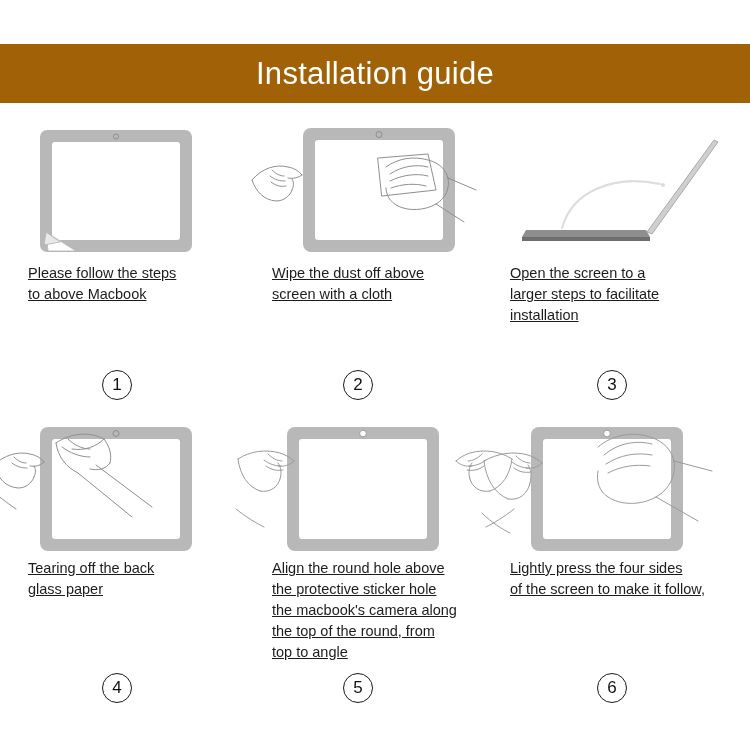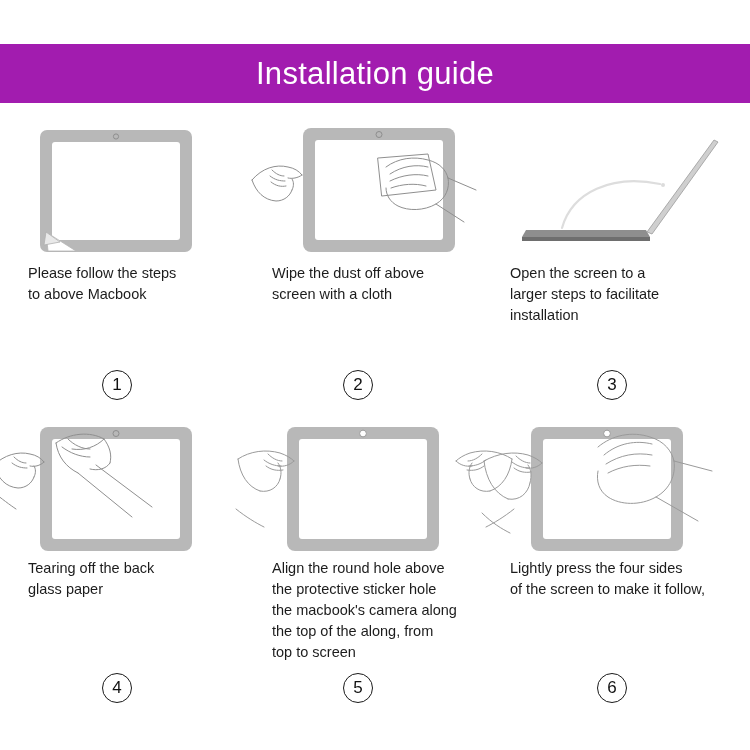--- a/index.html
+++ b/index.html
@@ -15,21 +15,21 @@
     position: relative;
   }
 
   
   .header-banner {
     position: absolute;
     left: 0;
     top: 44px;
     width: 750px;
     height: 59px;
-    background: #a21caf;
+    background: #a16207;
     display: flex;
     align-items: center;
     justify-content: center;
   }
   .header-title {
     color: #ffffff;
     font-size: 31px;
     font-weight: 400;
     letter-spacing: 0.3px;
     line-height: 1;
@@ -63,20 +63,21 @@
     top: 0;
     overflow: visible;
   }
 
   .caption {
     padding: 0 14px 0 28px;
     font-size: 14.5px;
     line-height: 21px;
     color: #1c1c1c;
     min-height: 88px;
+    text-decoration: underline;
   }
   .cell-col0 .caption { padding-left: 28px; }
   .cell-col1 .caption { padding-left: 22px; }
   .cell-col2 .caption { padding-left: 10px; }
 
   .caption-line { display: block; white-space: nowrap; }
 
   .step-number {
     position: absolute;
     bottom: 13px;
@@ -244,22 +245,22 @@
           <path d="M240 78 C230 80 222 74 220 66"></path>
           <path d="M220 66 C218 60 219 54 222 50"></path>
           <path d="M264 96 C254 104 244 110 236 114"></path>
         </g>
       </svg>
     </div>
     <div class="caption">
       <span class="caption-line">Align the round hole above</span>
       <span class="caption-line">the protective sticker hole</span>
       <span class="caption-line">the macbook's camera along</span>
-      <span class="caption-line">the top of the along, from</span>
-      <span class="caption-line">top to screen</span>
+      <span class="caption-line">the top of the round, from</span>
+      <span class="caption-line">top to angle</span>
     </div>
     <div class="step-number">5</div>
   </div>
 
   <div class="step-cell cell-col2 row1">
     <div class="illustration">
       <svg width="250" height="145" viewBox="0 0 250 145">
         <rect x="31" y="14" width="152" height="124" rx="8" ry="8" fill="#b8b8b8"></rect>
         <rect x="43" y="26" width="128" height="100" rx="3" ry="3" fill="#ffffff"></rect>
         <circle cx="107" cy="20.5" r="3.4" fill="#ffffff" stroke="#9a9a9a" stroke-width="1"></circle>

